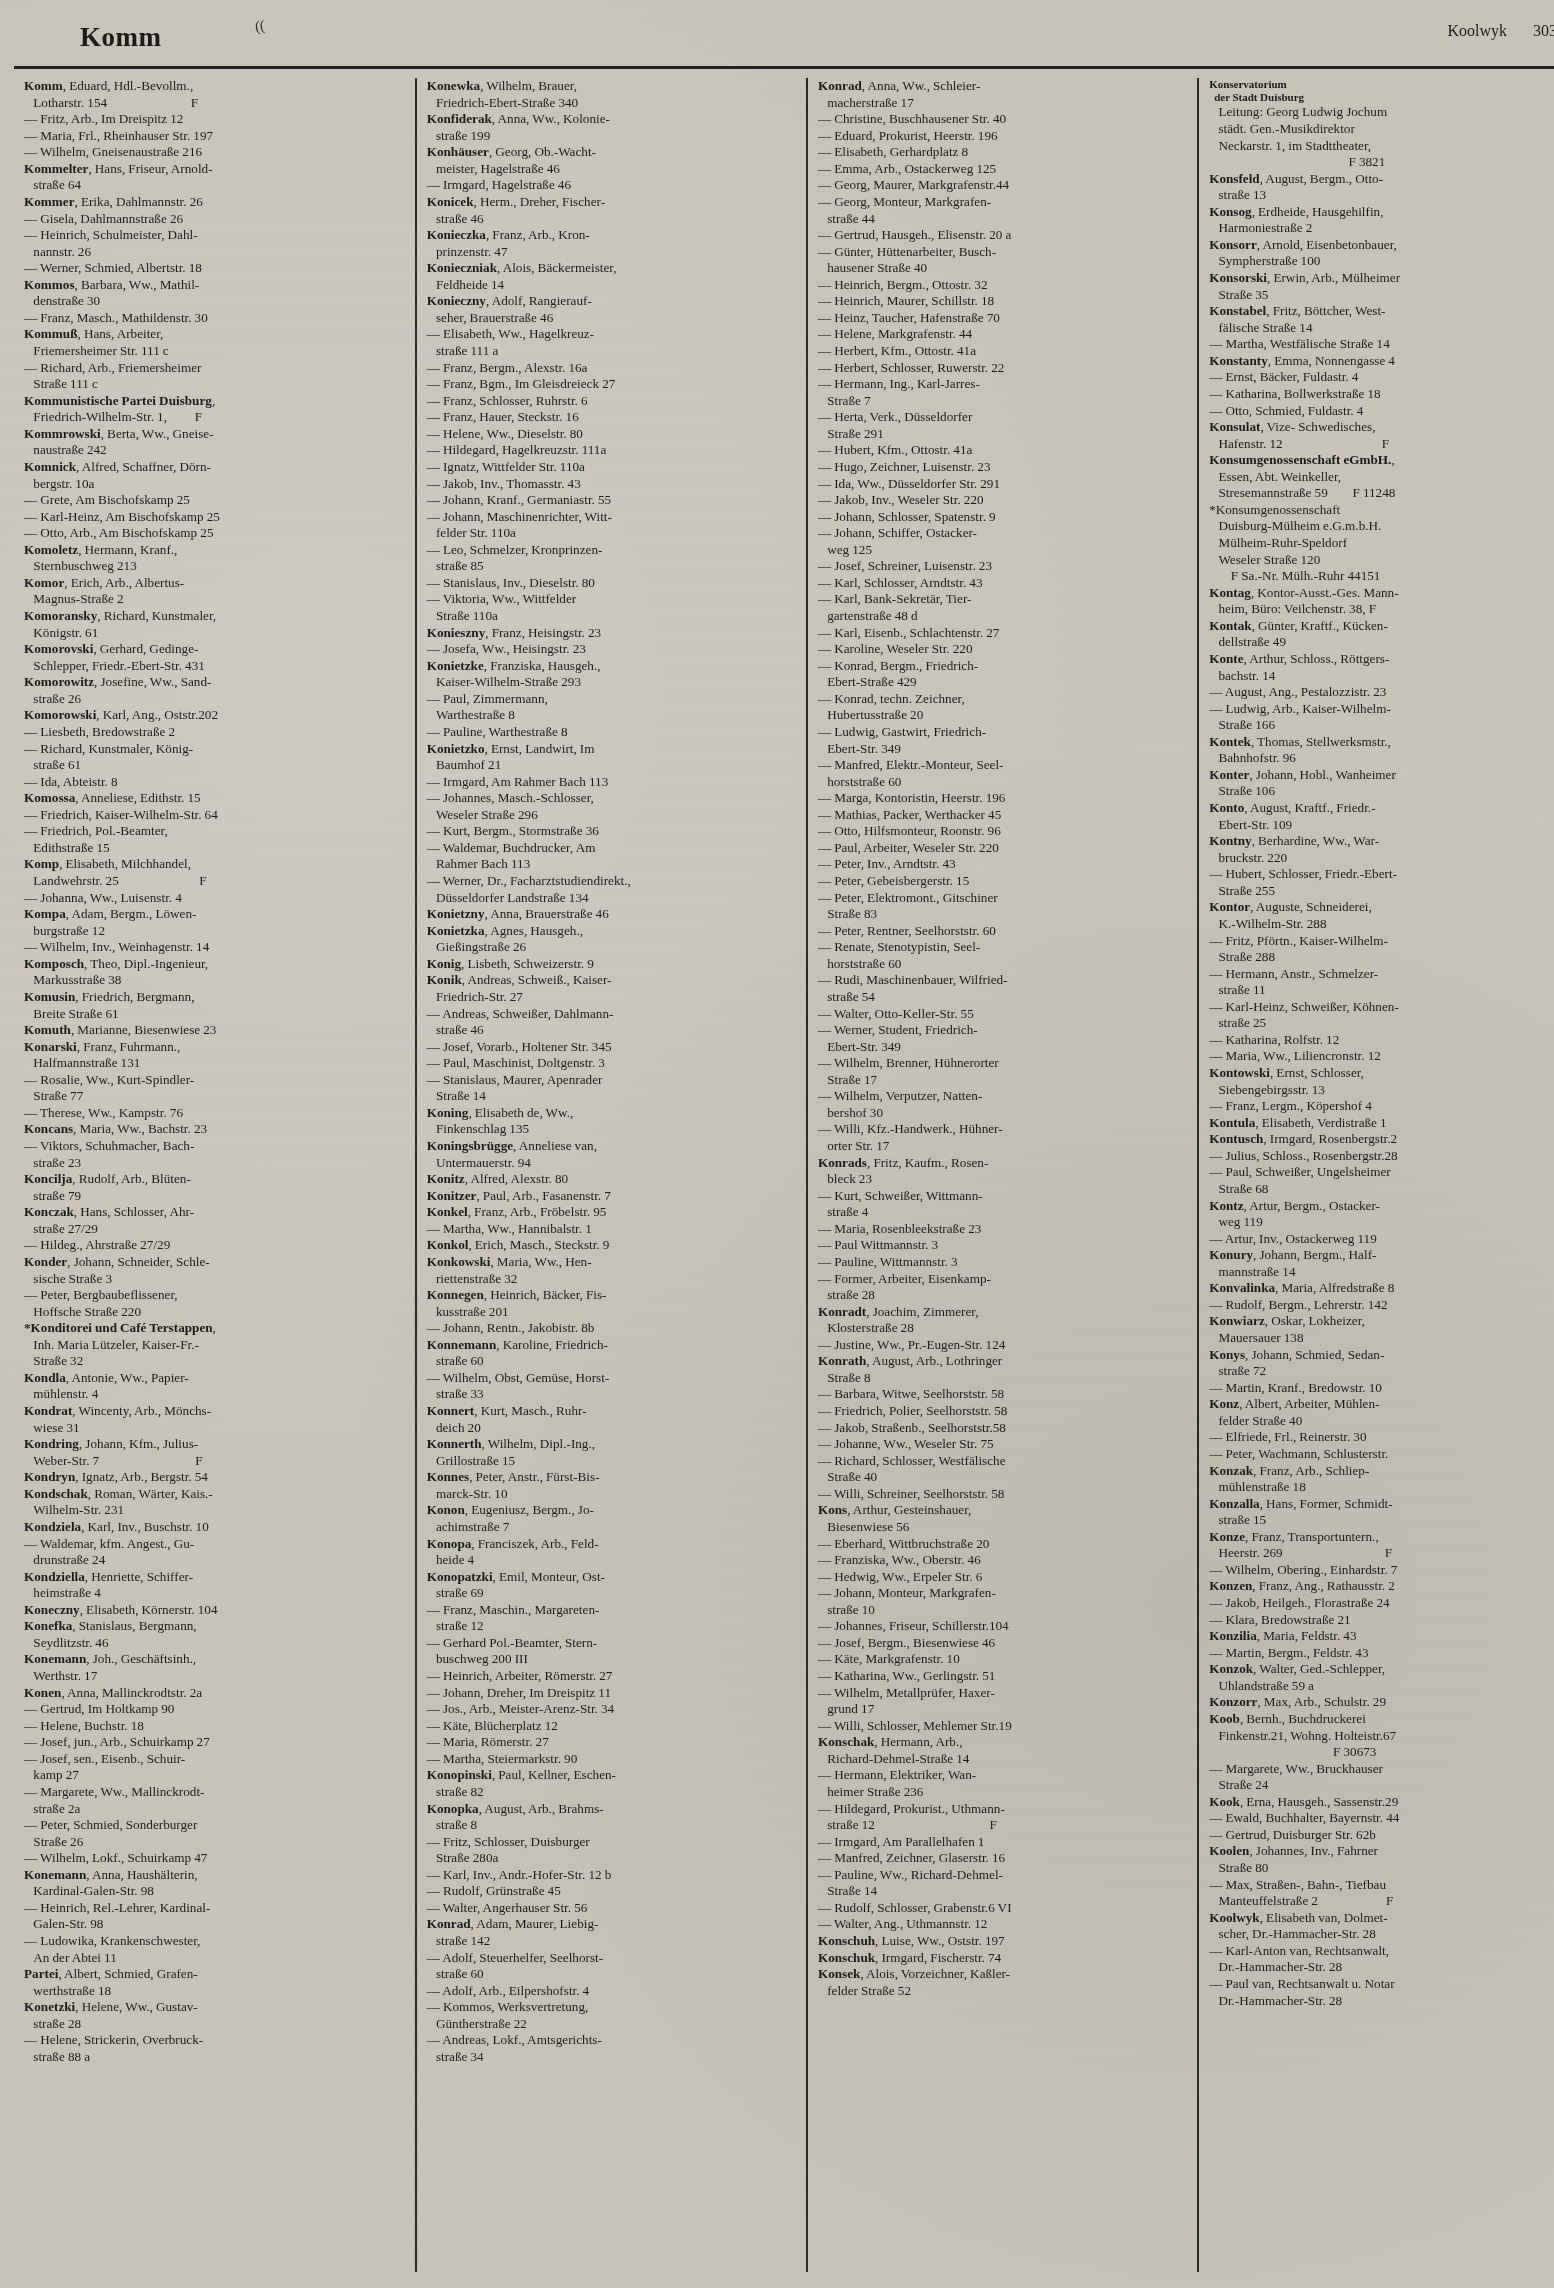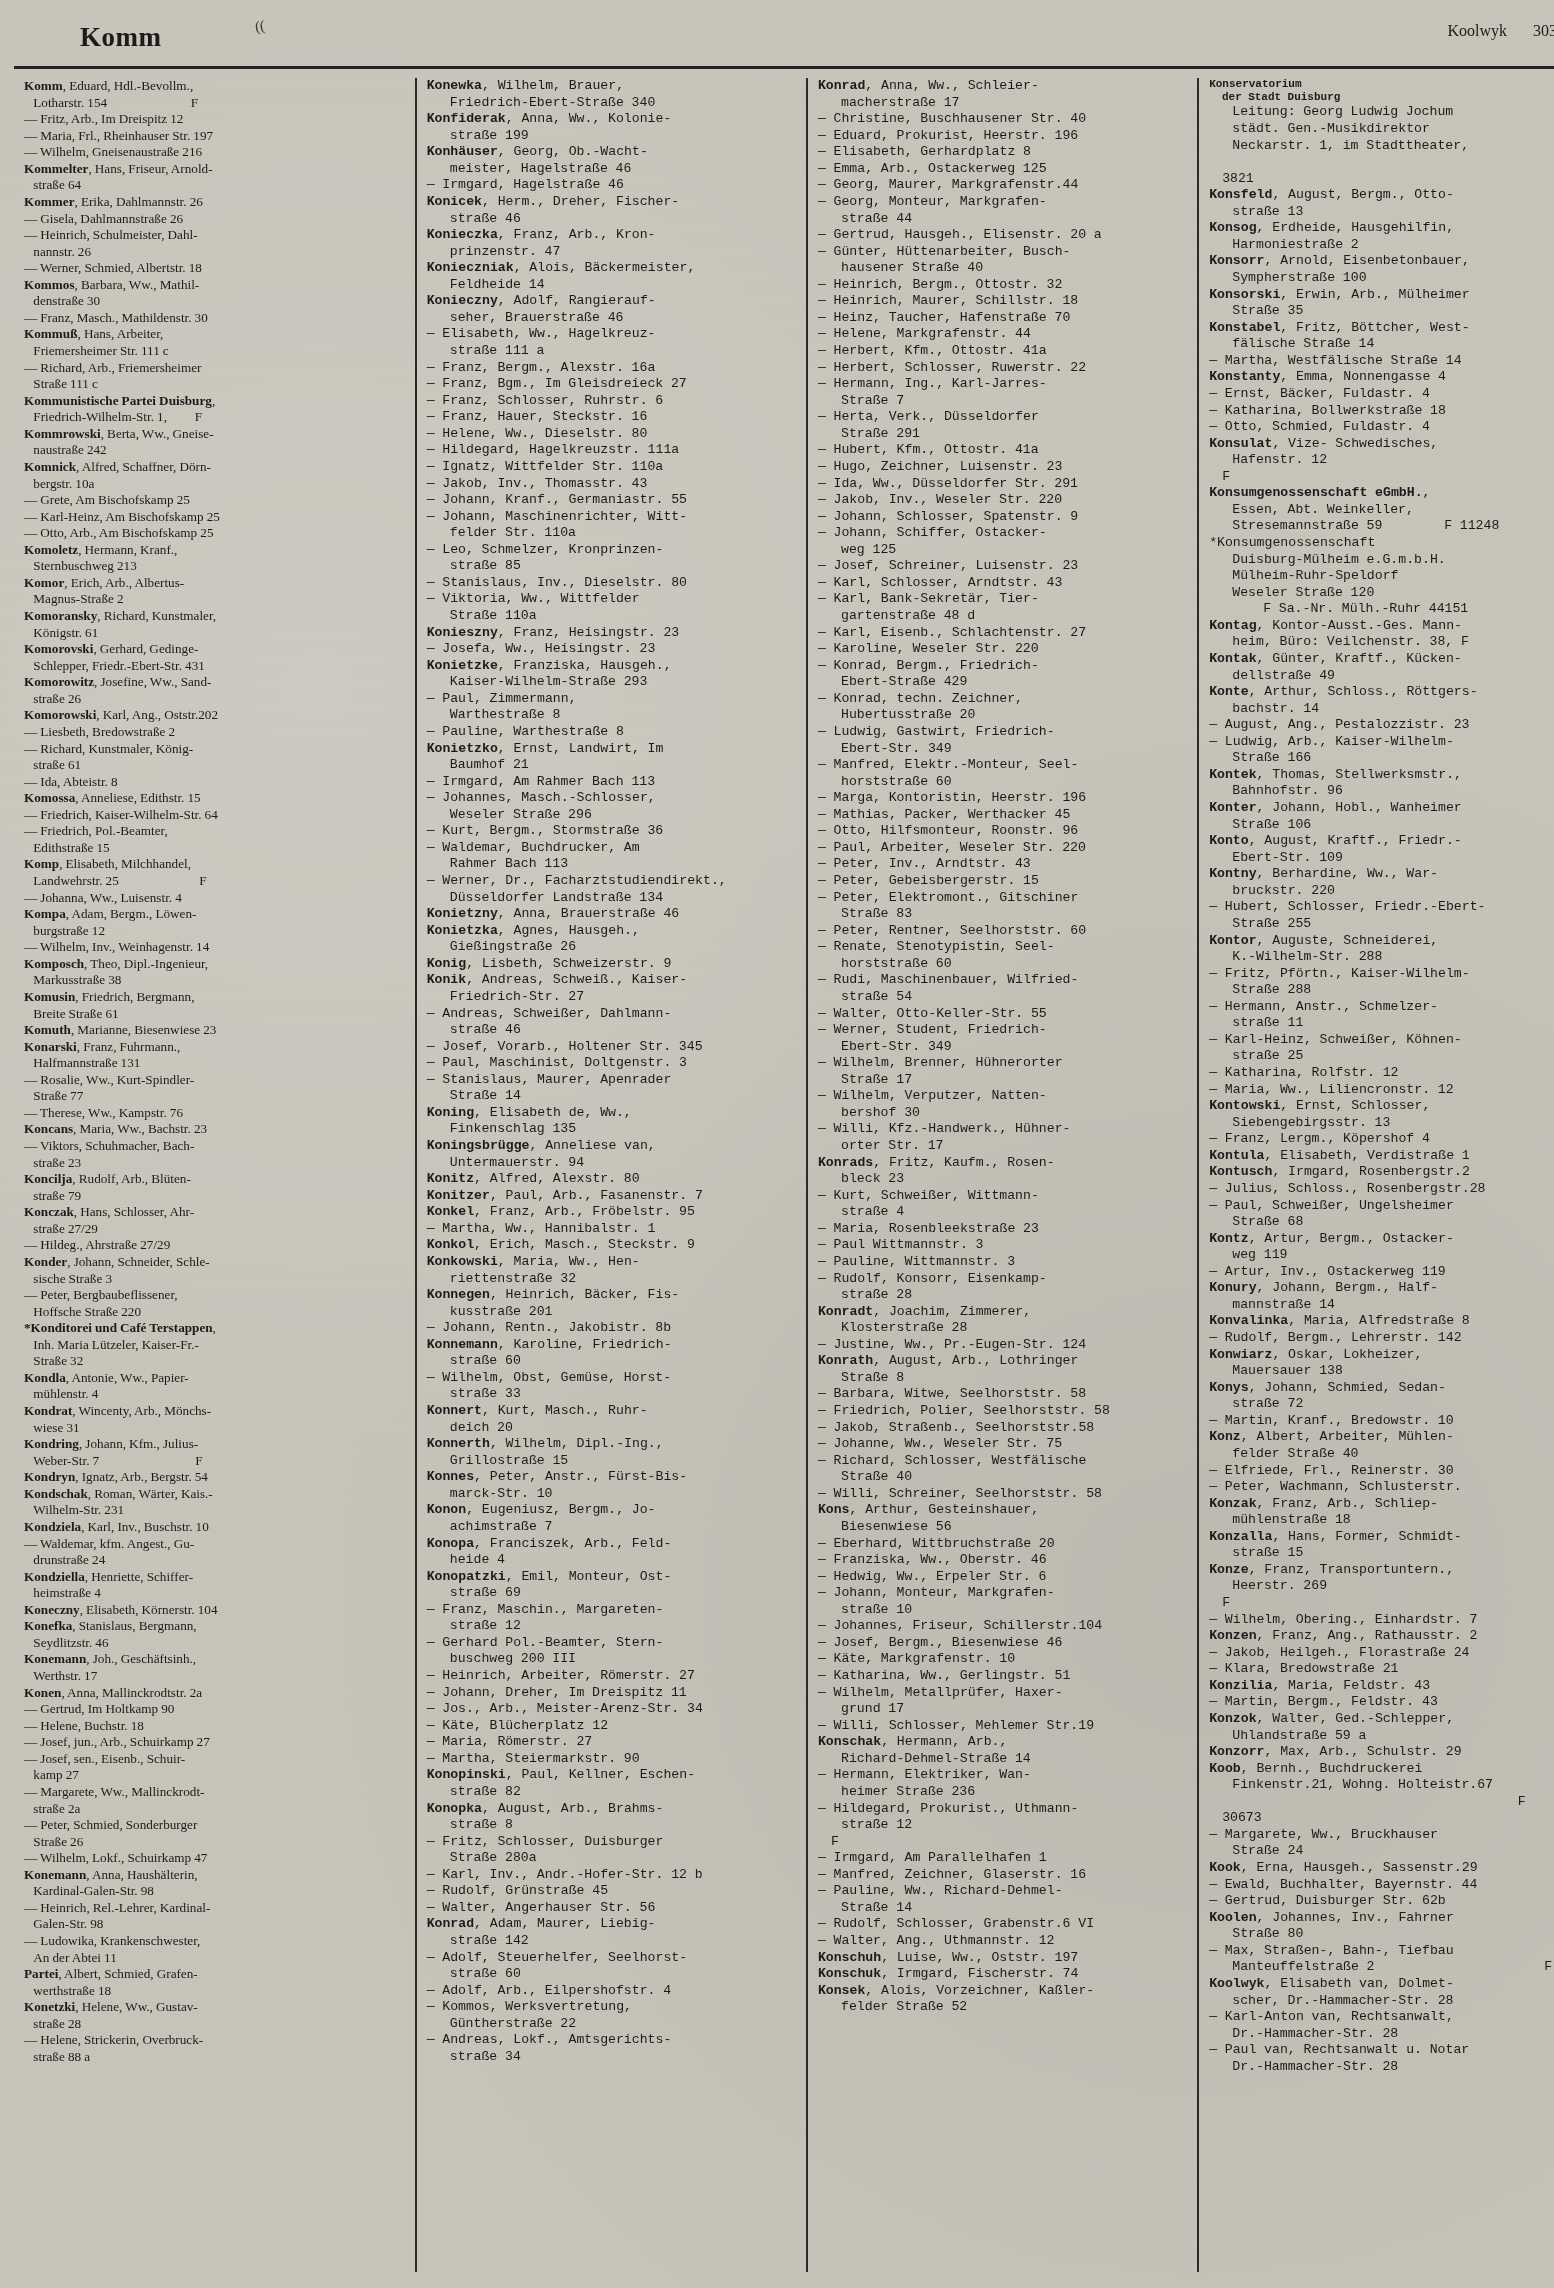--- a/index.html
+++ b/index.html
@@ -79,21 +79,21 @@
   }
   .col {
     position: relative;
     padding: 0 10px;
     box-sizing: border-box;
   }
   .col.c1 { width: 25.6%; }
   .col.c2 { width: 25.0%; }
   .col.c3 { width: 25.0%; }
   .col.c4 { width: 24.4%; }
-  .col + .col { border-left: 2px solid #2a2a2a; font-family: Liberation Mono, monospace; }
+  .col + .col { border-left: 2px solid #2a2a2a; }
   .col.c4 { border-left: 2px solid #2a2a2a; }
 
   .entry {
     font-size: 13.2px;
     line-height: 1.255;
     margin: 0;
     padding: 0 0 0 13px;
     text-indent: -13px;
     white-space: pre-wrap;
     word-spacing: -0.2px;
@@ -432,21 +432,21 @@
         <p class="entry">   bershof 30</p>
         <p class="entry">— Willi, Kfz.-Handwerk., Hühner-</p>
         <p class="entry">   orter Str. 17</p>
         <p class="entry"><span class="hd">Konrads</span>, Fritz, Kaufm., Rosen-</p>
         <p class="entry">   bleck 23</p>
         <p class="entry">— Kurt, Schweißer, Wittmann-</p>
         <p class="entry">   straße 4</p>
         <p class="entry">— Maria, Rosenbleekstraße 23</p>
         <p class="entry">— Paul Wittmannstr. 3</p>
         <p class="entry">— Pauline, Wittmannstr. 3</p>
-        <p class="entry">— Rudolf, Konsorr, Eisenkamp-</p>
+        <p class="entry">— Former, Arbeiter, Eisenkamp-</p>
         <p class="entry">   straße 28</p>
         <p class="entry"><span class="hd">Konradt</span>, Joachim, Zimmerer,</p>
         <p class="entry">   Klosterstraße 28</p>
         <p class="entry">— Justine, Ww., Pr.-Eugen-Str. 124</p>
         <p class="entry"><span class="hd">Konrath</span>, August, Arb., Lothringer</p>
         <p class="entry">   Straße 8</p>
         <p class="entry">— Barbara, Witwe, Seelhorststr. 58</p>
         <p class="entry">— Friedrich, Polier, Seelhorststr. 58</p>
         <p class="entry">— Jakob, Straßenb., Seelhorststr.58</p>
         <p class="entry">— Johanne, Ww., Weseler Str. 75</p>

